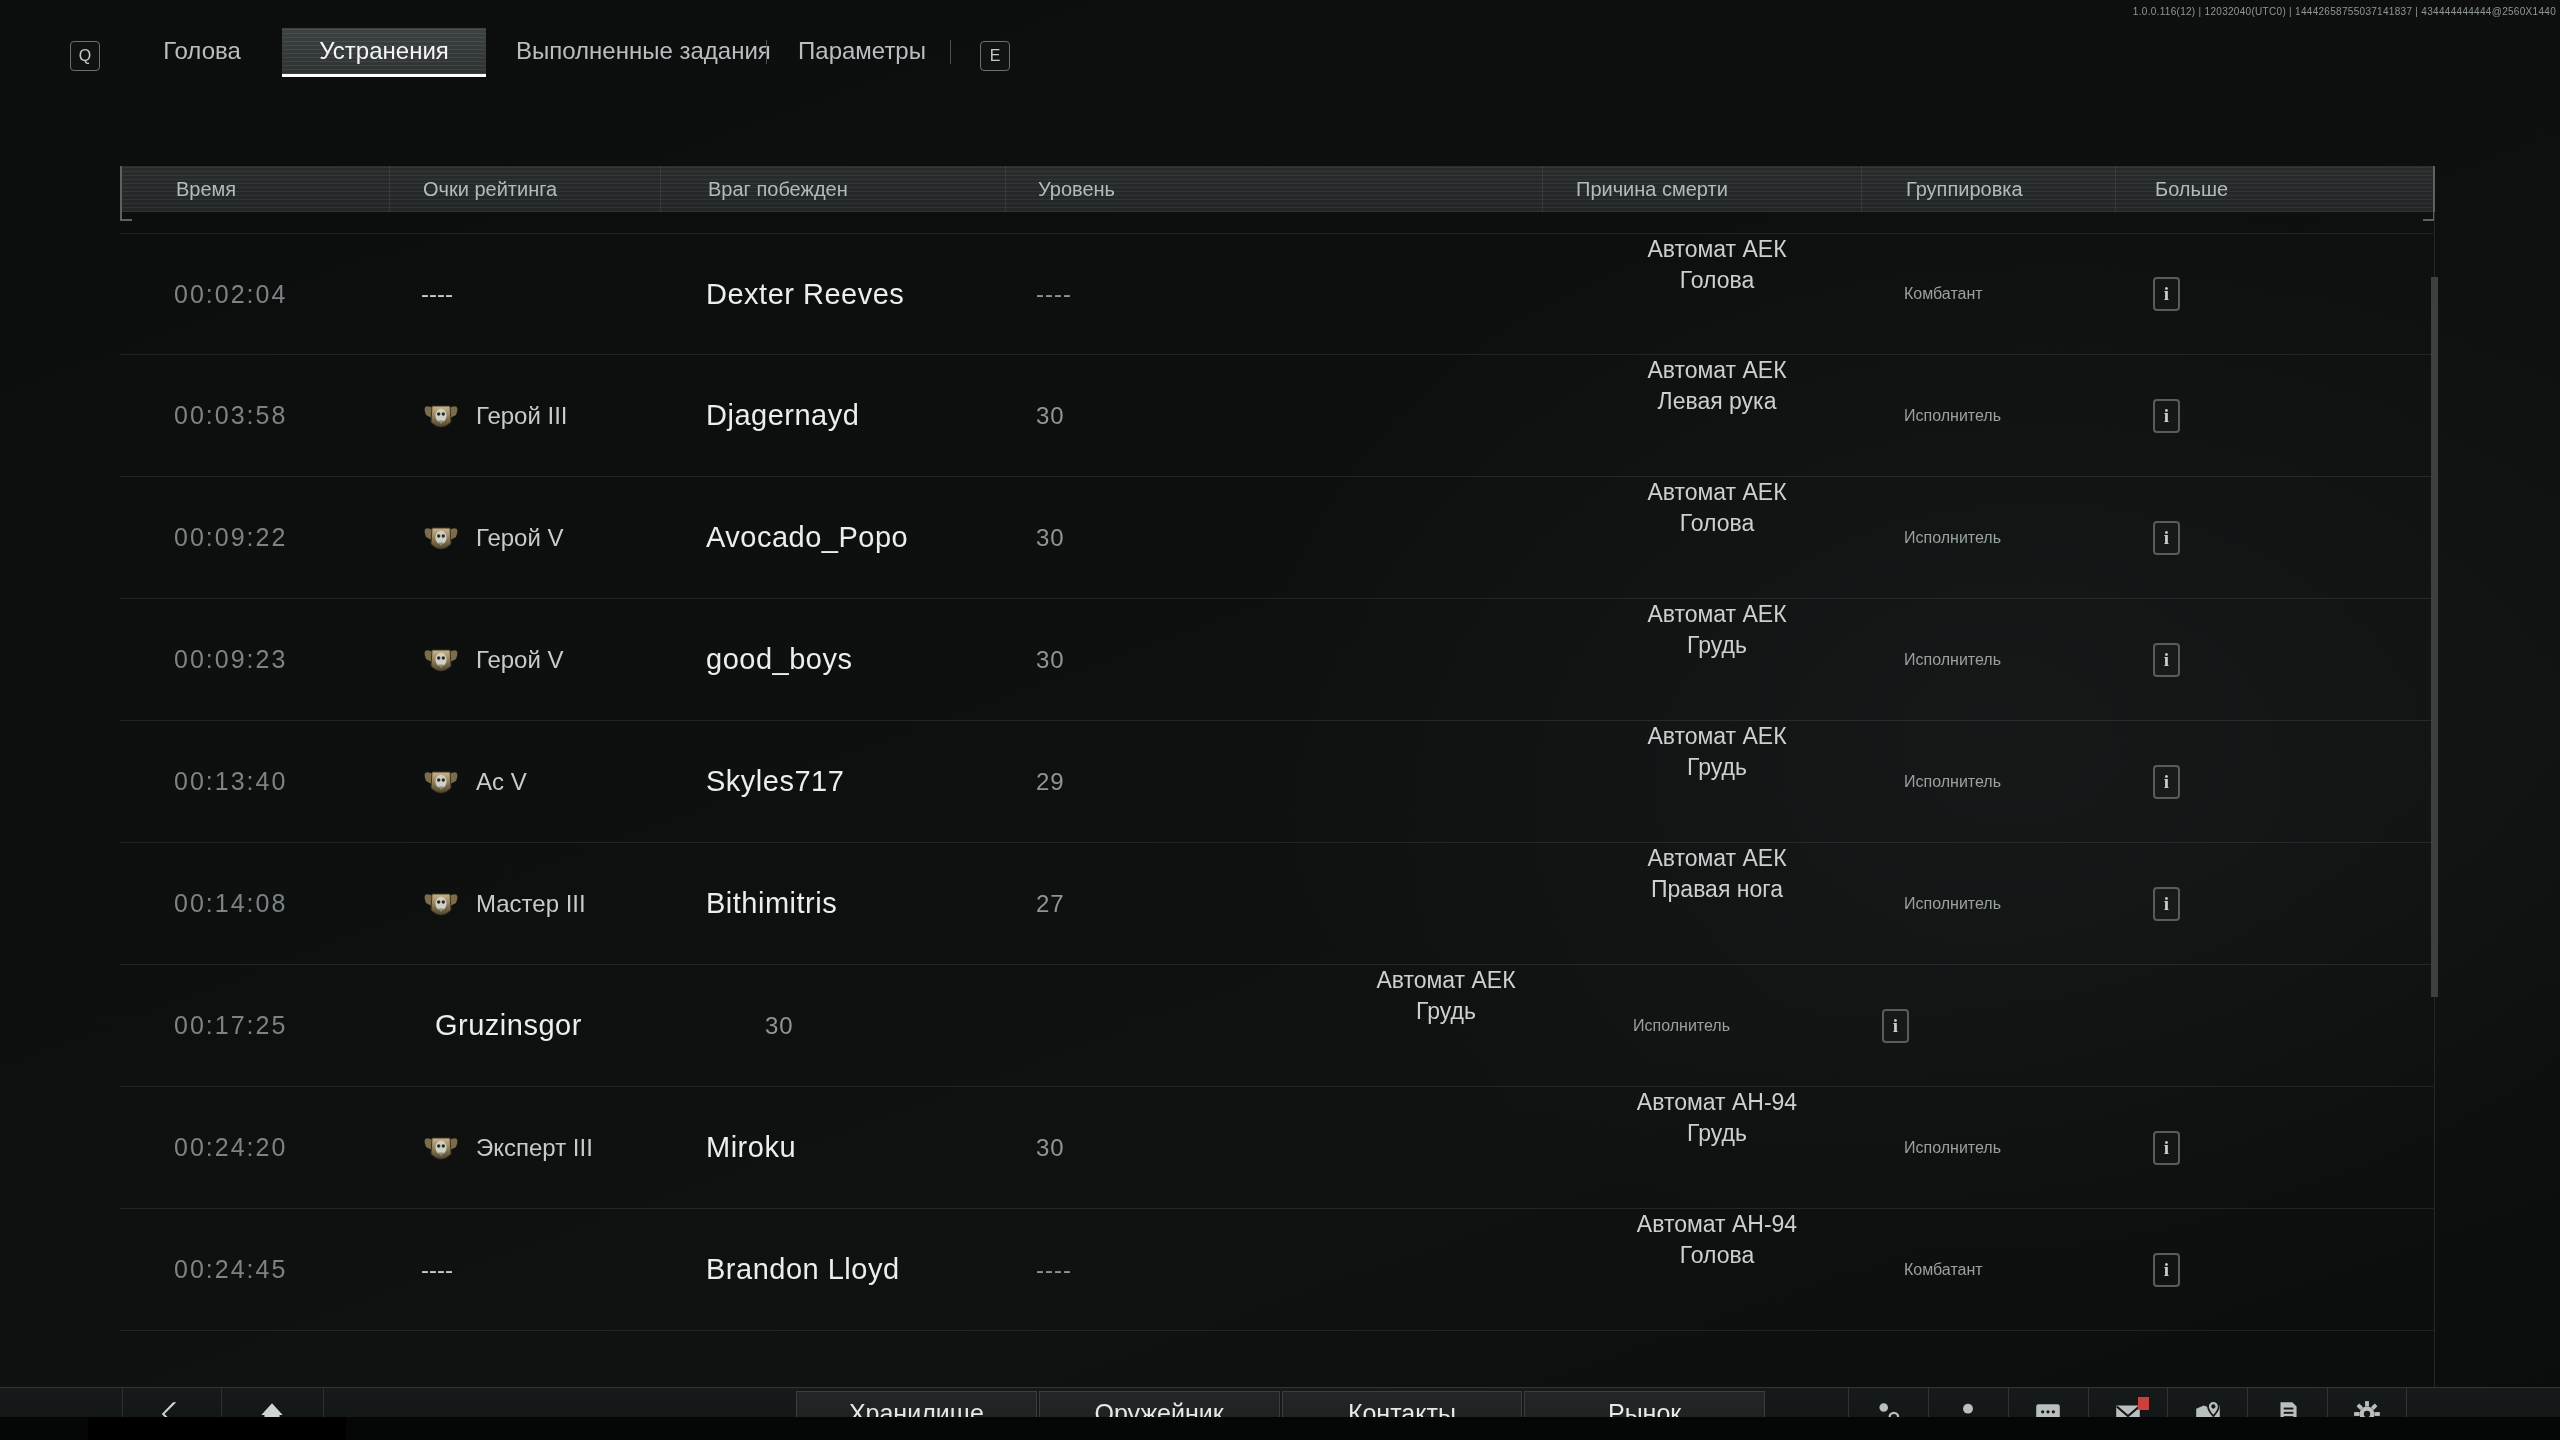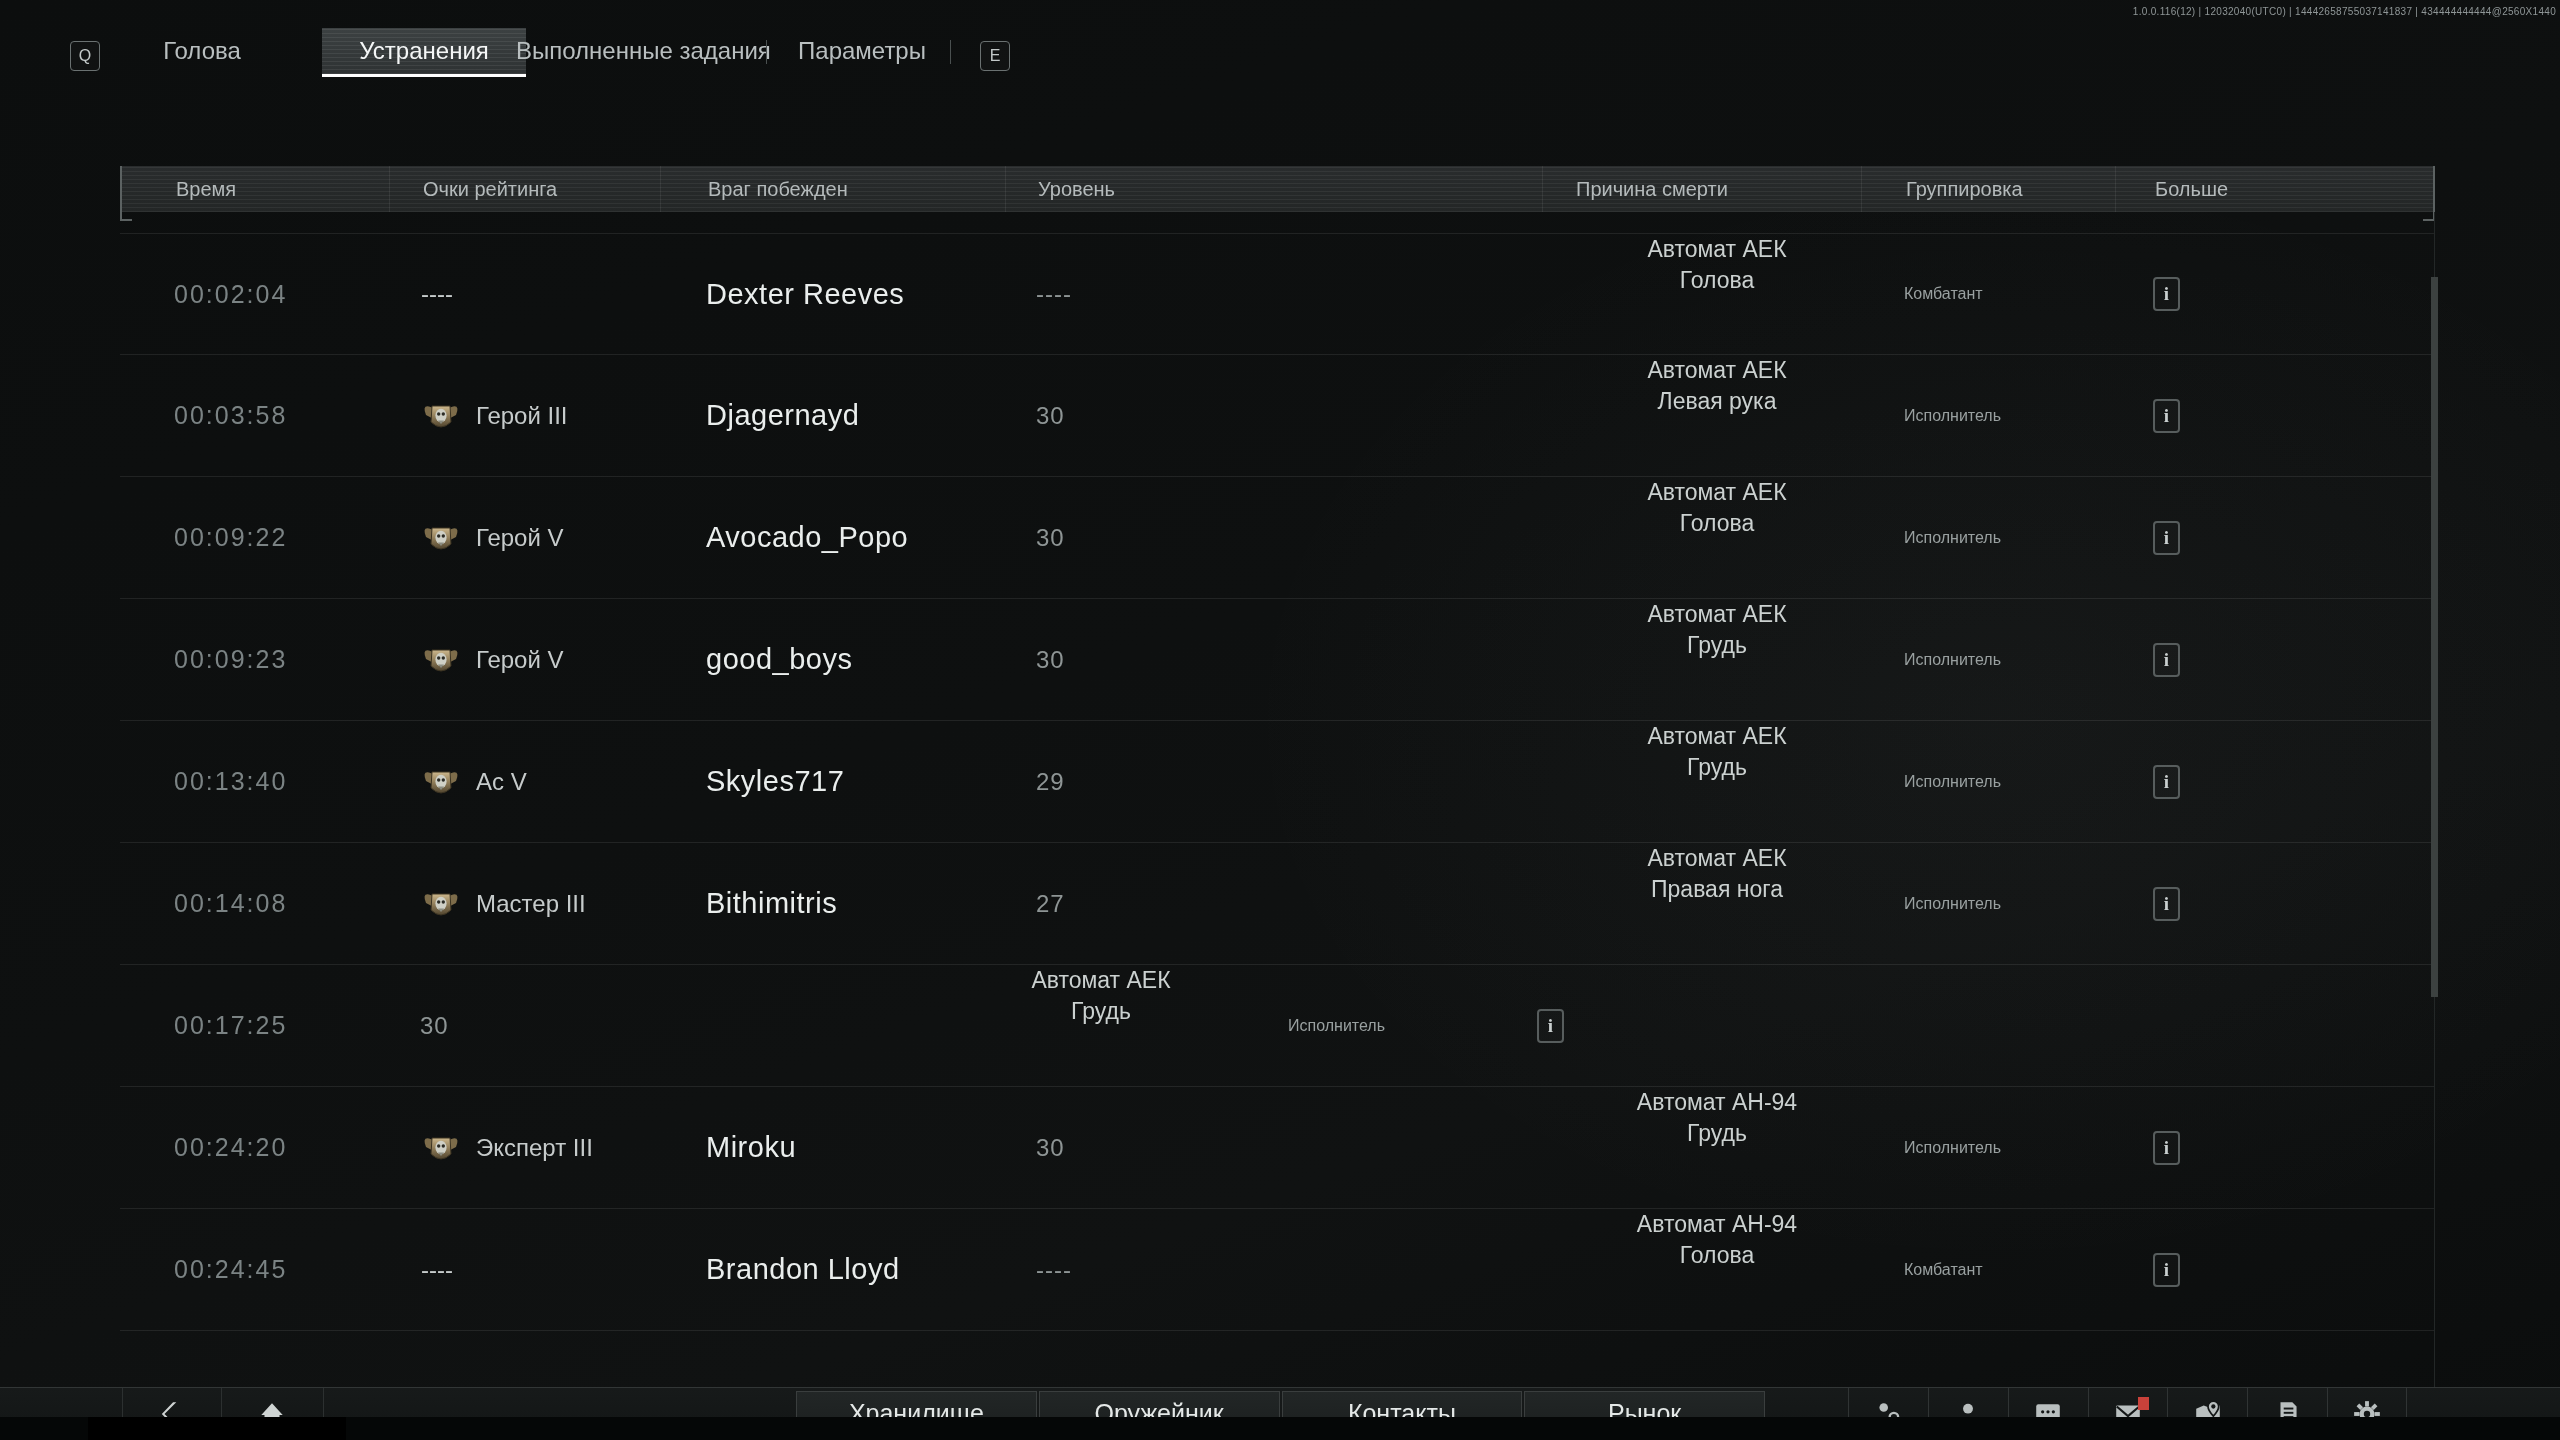--- a/index.html
+++ b/index.html
@@ -33,21 +33,20 @@
     position:absolute; top:0; height:46px; line-height:46px;
     text-align:center; font-size:24px; color:#b9bfc0; cursor:pointer; white-space:nowrap;
   }
   .tab.active {
     color:#f4f6f6;
     background:
       repeating-linear-gradient(0deg, rgba(255,255,255,0.07) 0 1px, rgba(0,0,0,0) 1px 4px),
       linear-gradient(180deg,#3c4142,#2e3233);
     border-bottom:3px solid #ffffff;
     height:49px;
-    margin-left:40px;
   }
   .tab-1 { left:140px;  width:124px; }
   .tab-2 { left:282px;  width:204px; }
   .tab-3 { left:506px;  width:236px; padding:0 10px;}
   .tab-4 { left:790px;  width:144px; }
   .tab-div { position:absolute; top:12px; width:1px; height:24px; background:#4a5050; }
   .tdiv-1 { left:766px; } .tdiv-2 { left:950px; }
 
   
   .table { position:absolute; left:120px; top:166px; width:2315px; }
@@ -295,20 +294,21 @@
           <div>Правая нога</div>
         </div>
         <div class="cell c6 t-group">Исполнитель</div>
         <div class="cell c7">
           <button class="info-btn">i</button>
         </div>
       </div>
 
       <div class="row">
         <div class="cell c1 t-time">00:17:25</div>
+        <div class="cell c3 t-name">Gruzinsgor</div>
         <div class="cell c4 t-level">30</div>
         <div class="cell c5 t-cause">
           <div>Автомат АЕК</div>
           <div>Грудь</div>
         </div>
         <div class="cell c6 t-group">Исполнитель</div>
         <div class="cell c7">
           <button class="info-btn">i</button>
         </div>
       </div>

